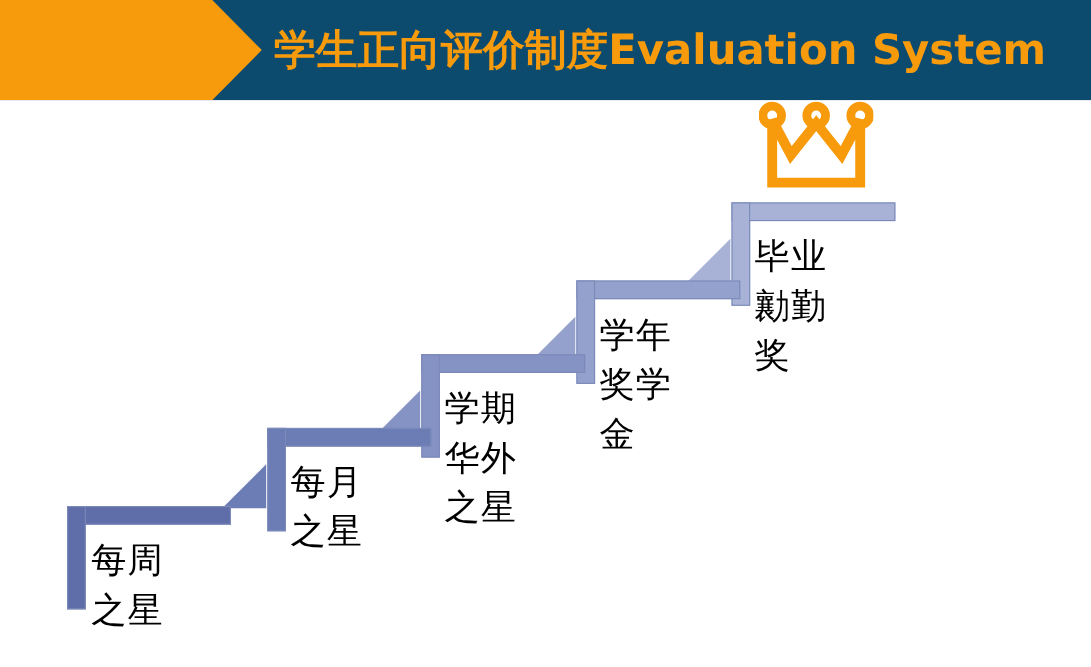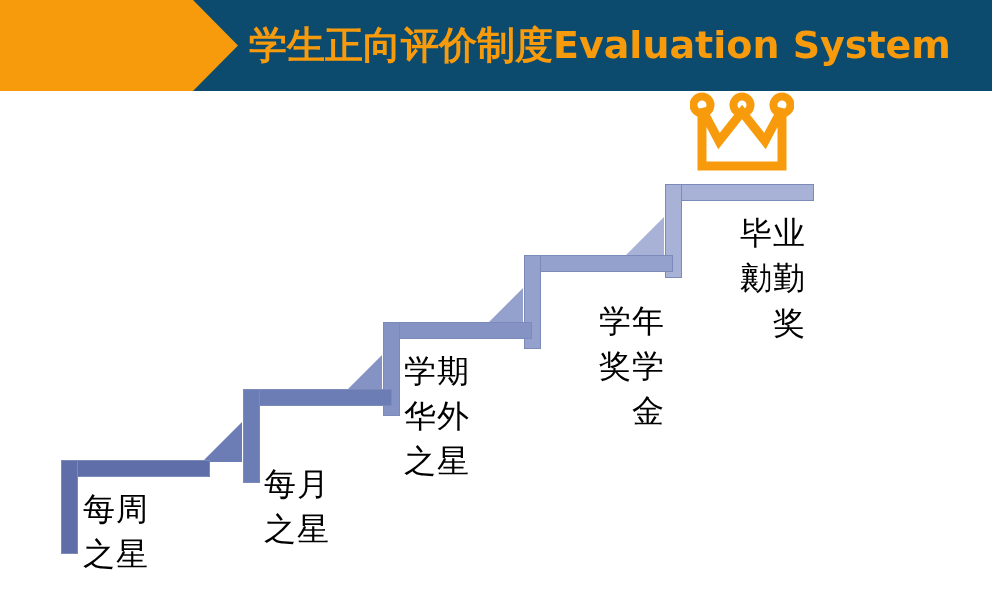--- a/index.html
+++ b/index.html
@@ -119,52 +119,52 @@
     <svg width="104" height="82" viewBox="0 0 104 82" xmlns="http://www.w3.org/2000/svg">
       <g fill="none" stroke="#f79b0c" stroke-width="9" stroke-linejoin="miter" stroke-linecap="butt">
         <path d="M12,17 L29,49 L52,20 L75,49 L92,17 L92,74 L12,74 Z"></path>
       </g>
       <circle cx="12" cy="13" r="8.5" fill="none" stroke="#f79b0c" stroke-width="8"></circle>
       <circle cx="52" cy="13" r="8.5" fill="none" stroke="#f79b0c" stroke-width="8"></circle>
       <circle cx="92" cy="13" r="8.5" fill="none" stroke="#f79b0c" stroke-width="8"></circle>
     </svg>
   </div>
 
-  <div class="step" id="s5" style="left:624px; top:184px; width:190px; height:170px;text-align:right;">
+  <div class="step" id="s5" style="left:624px; top:184px; width:190px; height:170px;">
     <div class="step-wedge" style="left:0px; top:33px; border-width:0 0 40px 40px; border-color:transparent transparent #a7b2d6 transparent;"></div>
     <div class="step-bar-h" style="left:41px; top:0px; width:149px; background:#a7b2d6;"></div>
     <div class="step-bar-v" style="left:41px; top:0px; height:94px; background:#a7b2d6;"></div>
     <div class="step-label" style="left:62px; top:27px; width:120px;">毕业
 勷勤
 奖</div>
   </div>
 
   <div class="step" id="s4" style="left:483px; top:255px; width:190px; height:170px;">
     <div class="step-wedge" style="left:0px; top:33px; border-width:0 0 40px 40px; border-color:transparent transparent #94a1cc transparent;"></div>
     <div class="step-bar-h" style="left:41px; top:0px; width:149px; background:#94a1cc;"></div>
     <div class="step-bar-v" style="left:41px; top:0px; height:94px; background:#94a1cc;"></div>
-    <div class="step-label" style="left:62px; top:44px; width:120px;text-align:right;">学年
+    <div class="step-label" style="left:62px; top:27px; width:120px;">学年
 奖学
 金</div>
   </div>
 
   <div class="step" id="s3" style="left:342px; top:322px; width:190px; height:170px;">
     <div class="step-wedge" style="left:0px; top:33px; border-width:0 0 40px 40px; border-color:transparent transparent #8592c4 transparent;"></div>
     <div class="step-bar-h" style="left:41px; top:0px; width:149px; background:#8592c4;"></div>
     <div class="step-bar-v" style="left:41px; top:0px; height:94px; background:#8592c4;"></div>
     <div class="step-label" style="left:62px; top:27px; width:120px;font-family:Liberation Serif, serif;">学期
 华外
 之星</div>
   </div>
 
   <div class="step" id="s2" style="left:202px; top:389px; width:190px; height:170px;">
     <div class="step-wedge" style="left:0px; top:33px; border-width:0 0 40px 40px; border-color:transparent transparent #6c7cb4 transparent;"></div>
     <div class="step-bar-h" style="left:41px; top:0px; width:149px; background:#6c7cb4;"></div>
     <div class="step-bar-v" style="left:41px; top:0px; height:94px; background:#6c7cb4;"></div>
-    <div class="step-label" style="left:62px; top:27px; width:120px;margin-top:46px;">每月
+    <div class="step-label" style="left:62px; top:27px; width:120px;">每月
 之星</div>
   </div>
 
   <div class="step" id="s1" style="left:61px; top:424px; width:150px; height:170px;margin-top:36px;">
     <div class="step-bar-h" style="left:0px; top:0px; width:149px; background:#5f6ea8;"></div>
     <div class="step-bar-v" style="left:0px; top:0px; height:94px; background:#5f6ea8;"></div>
     <div class="step-label" style="left:22px; top:27px; width:120px;">每周
 之星</div>
   </div>
 

